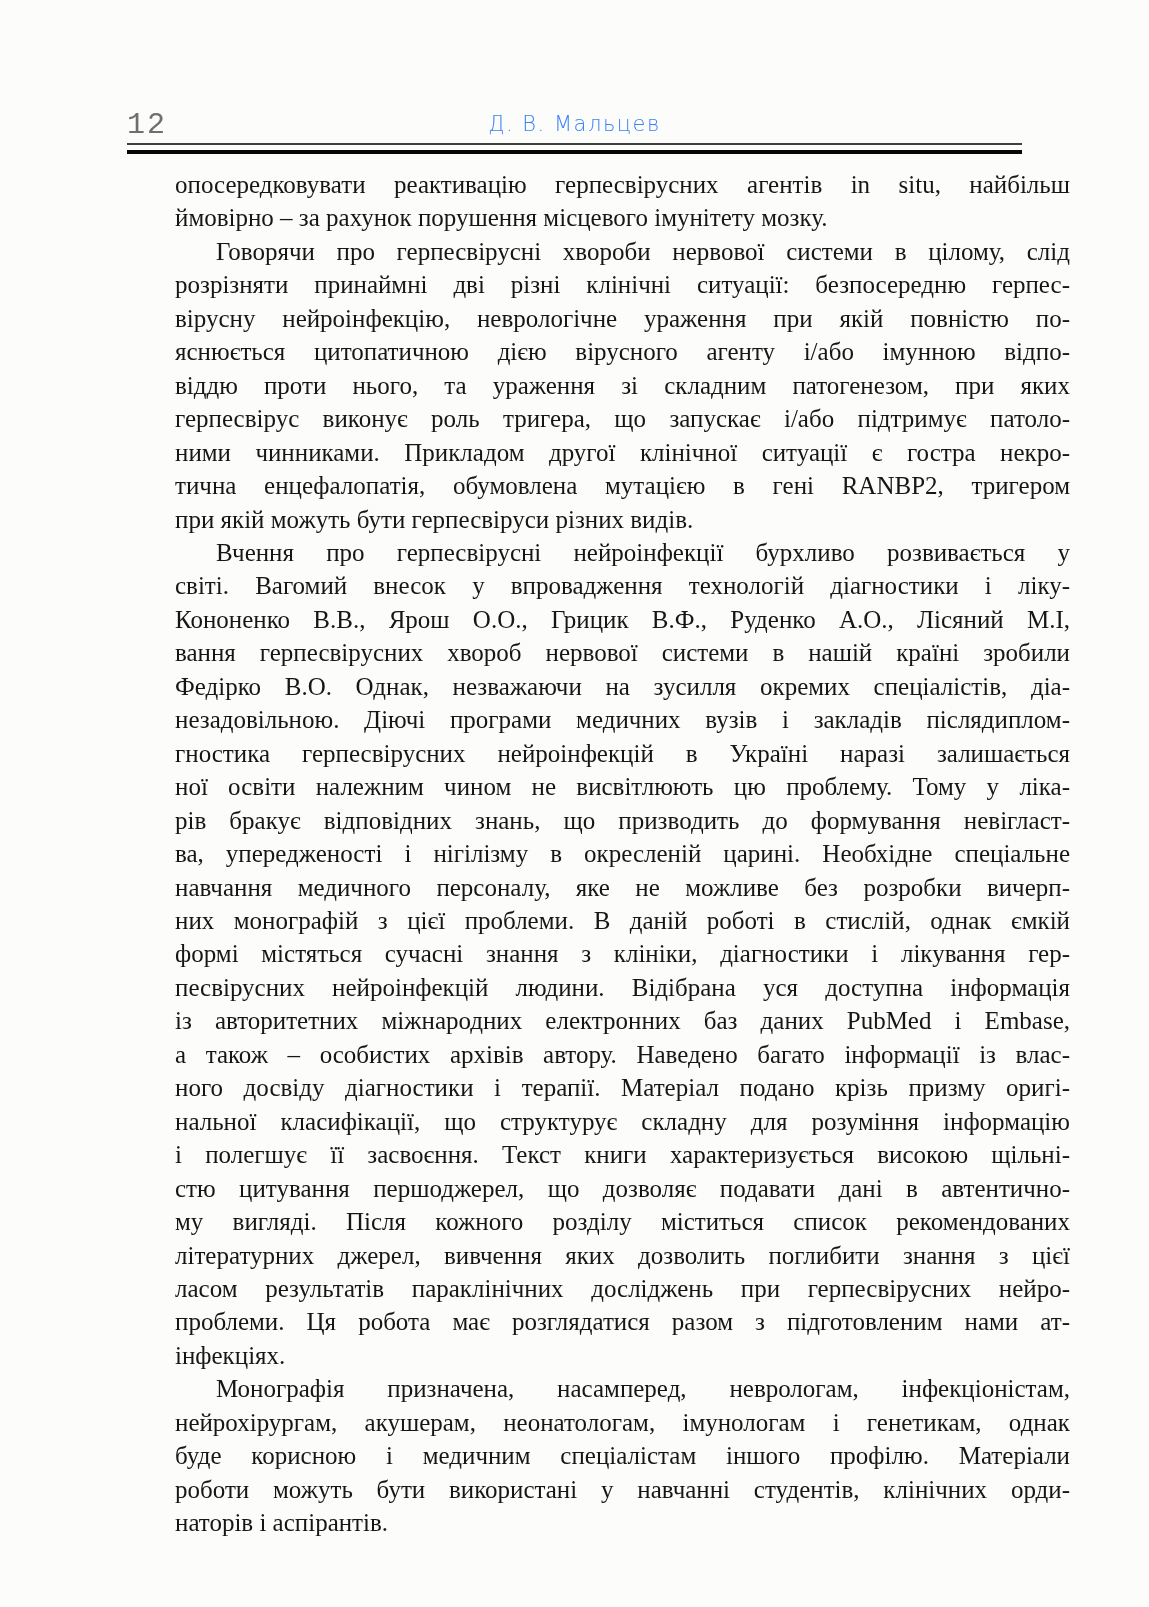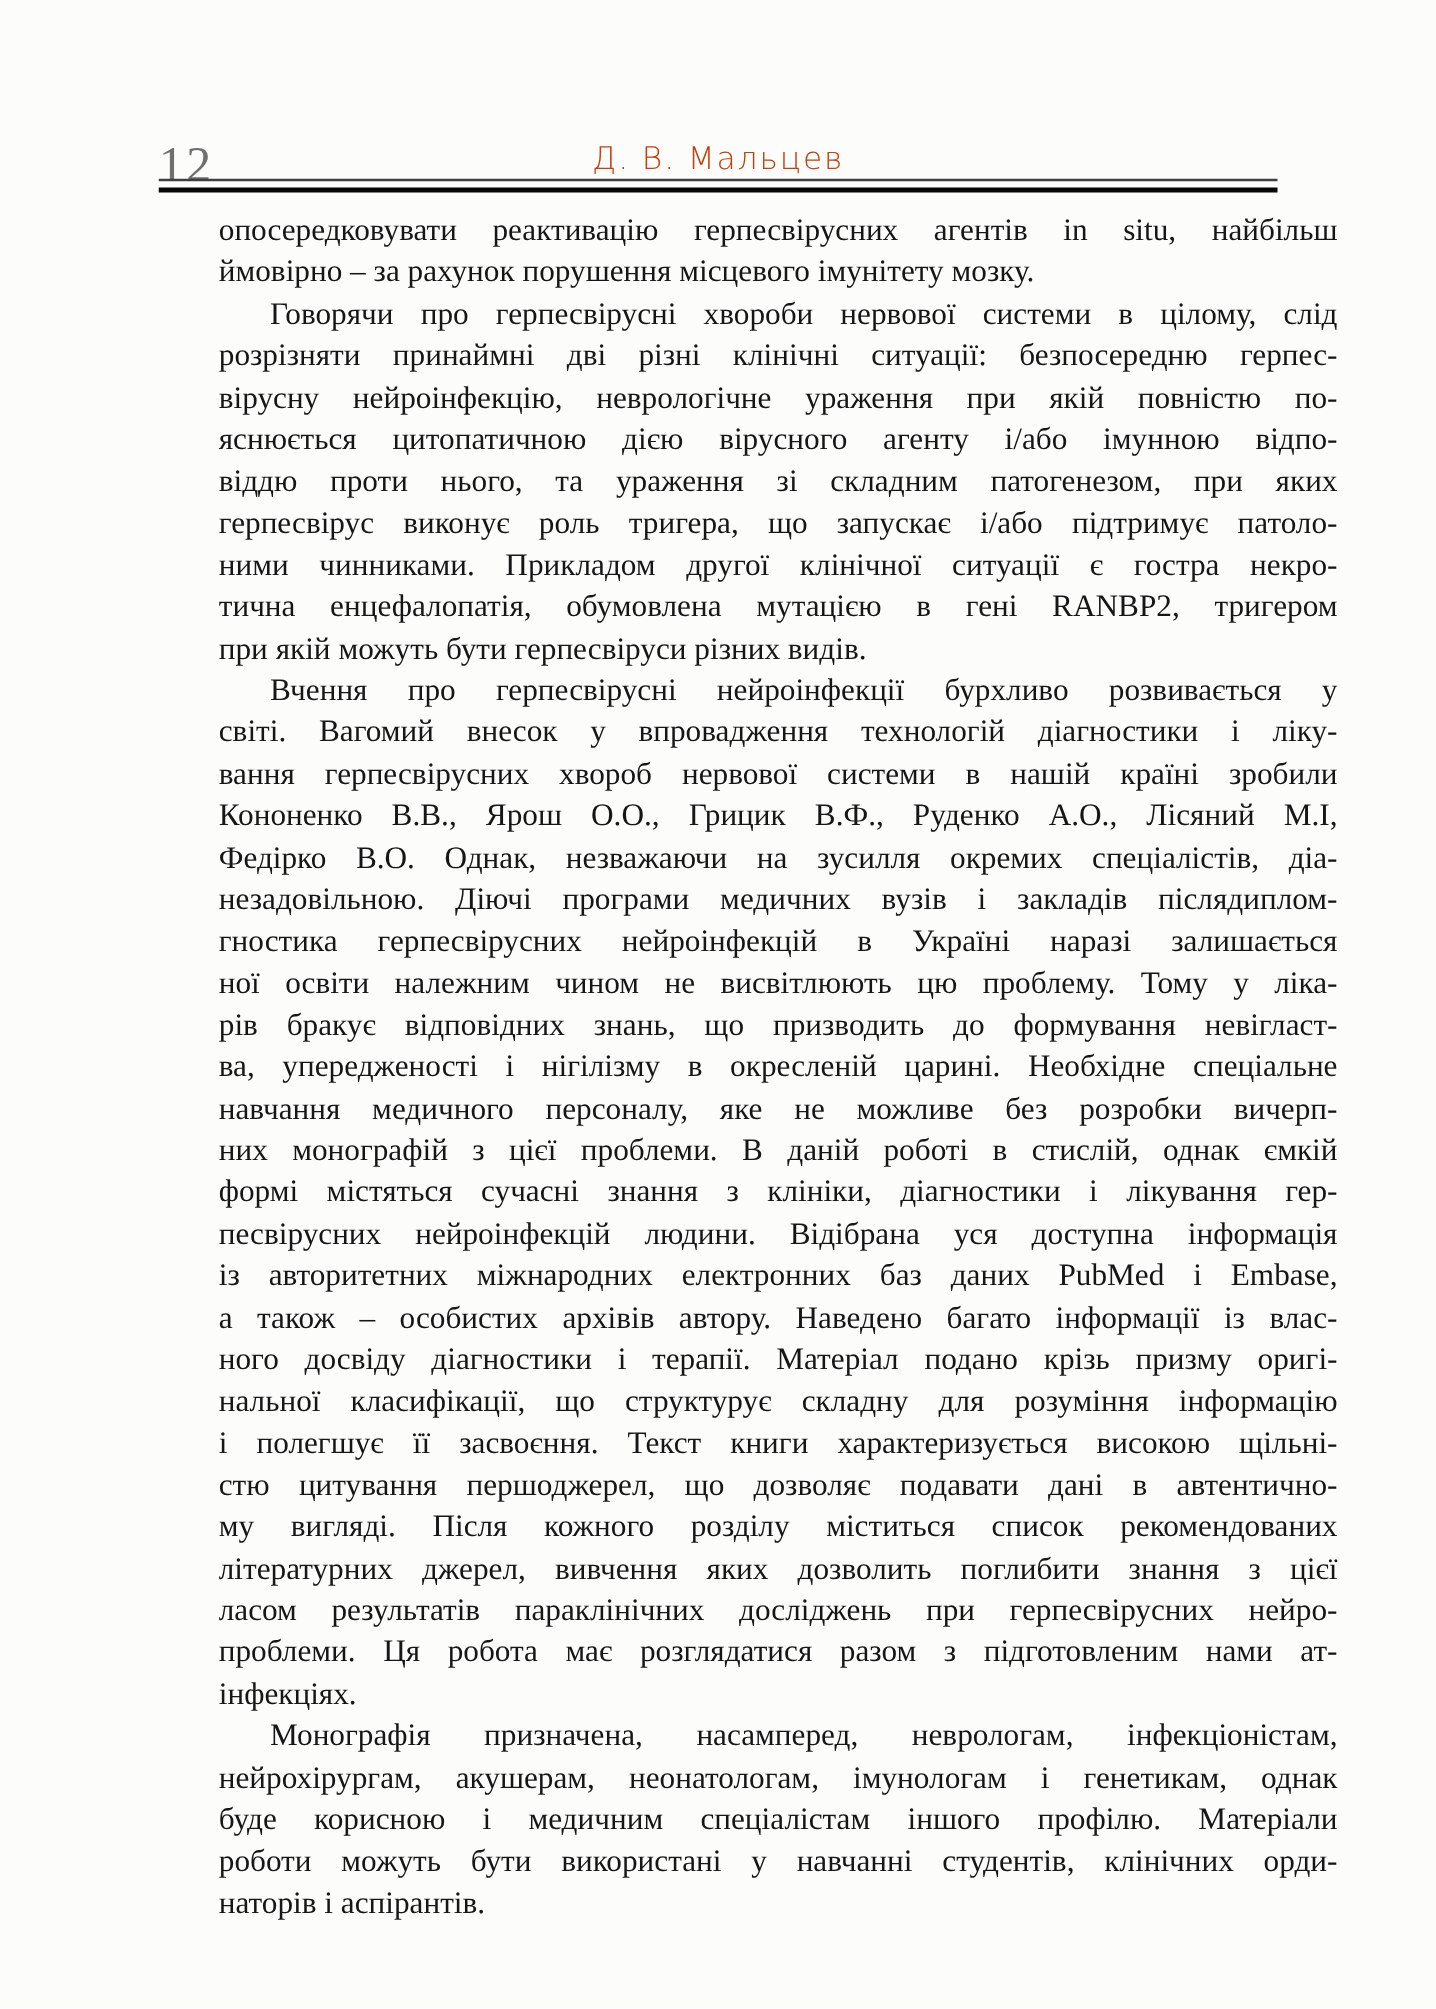--- a/index.html
+++ b/index.html
@@ -21,37 +21,37 @@
     position: absolute;
     left: 127px;
     width: 895px;
     top: 106px;
     height: 50px;
   }
   .page-number {
     position: absolute;
     left: 0;
     top: 2px;
-    font-family: Liberation Serif, serif;
+    font-family: Liberation Mono, monospace;
     font-weight: 200;
-    font-size: 40px;
+    font-size: 30px;
     letter-spacing: 2px;
     color: #6f6f6f;
   }
   .running-title {
     position: absolute;
     left: 0;
     right: 0;
     top: 6px;
     text-align: center;
     font-family: "DejaVu Sans", sans-serif;
     font-weight: 200;
-    font-size: 25px;
+    font-size: 21px;
     letter-spacing: 1.5px;
-    color: #c2410c;
+    color: #3b82f6;
   }
   .rule-thin {
     position: absolute;
     left: 0;
     right: 0;
     top: 37px;
     border-top: 2px solid #3f3f3f;
   }
   .rule-thick {
     position: absolute;
@@ -101,22 +101,22 @@
       <div class="line">розрізняти принаймні дві різні клінічні ситуації: безпосередню герпес-</div>
       <div class="line">вірусну нейроінфекцію, неврологічне ураження при якій повністю по-</div>
       <div class="line">яснюється цитопатичною дією вірусного агенту і/або імунною відпо-</div>
       <div class="line">віддю проти нього, та ураження зі складним патогенезом, при яких</div>
       <div class="line">герпесвірус виконує роль тригера, що запускає і/або підтримує патоло-</div>
       <div class="line">ними чинниками. Прикладом другої клінічної ситуації є гостра некро-</div>
       <div class="line">тична енцефалопатія, обумовлена мутацією в гені RANBP2, тригером</div>
       <div class="line last">при якій можуть бути герпесвіруси різних видів.</div>
       <div class="line indent">Вчення про герпесвірусні нейроінфекції бурхливо розвивається у</div>
       <div class="line">світі. Вагомий внесок у впровадження технологій діагностики і ліку-</div>
+      <div class="line">Кононенко В.В., Ярош О.О., Грицик В.Ф., Руденко А.О., Лісяний М.І,</div>
       <div class="line">вання герпесвірусних хвороб нервової системи в нашій країні зробили</div>
-      <div class="line">Кононенко В.В., Ярош О.О., Грицик В.Ф., Руденко А.О., Лісяний М.І,</div>
       <div class="line">Федірко В.О. Однак, незважаючи на зусилля окремих спеціалістів, діа-</div>
       <div class="line">незадовільною. Діючі програми медичних вузів і закладів післядиплом-</div>
       <div class="line">гностика герпесвірусних нейроінфекцій в Україні наразі залишається</div>
       <div class="line">ної освіти належним чином не висвітлюють цю проблему. Тому у ліка-</div>
       <div class="line">рів бракує відповідних знань, що призводить до формування невігласт-</div>
       <div class="line">ва, упередженості і нігілізму в окресленій царині. Необхідне спеціальне</div>
       <div class="line">навчання медичного персоналу, яке не можливе без розробки вичерп-</div>
       <div class="line">них монографій з цієї проблеми. В даній роботі в стислій, однак ємкій</div>
       <div class="line">формі містяться сучасні знання з клініки, діагностики і лікування гер-</div>
       <div class="line">песвірусних нейроінфекцій людини. Відібрана уся доступна інформація</div>

